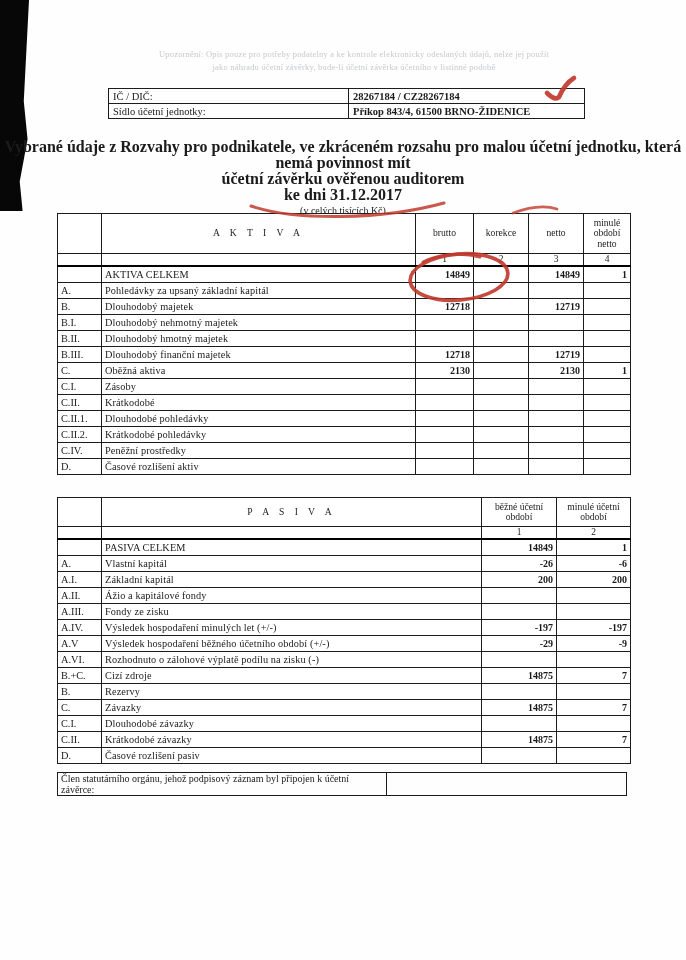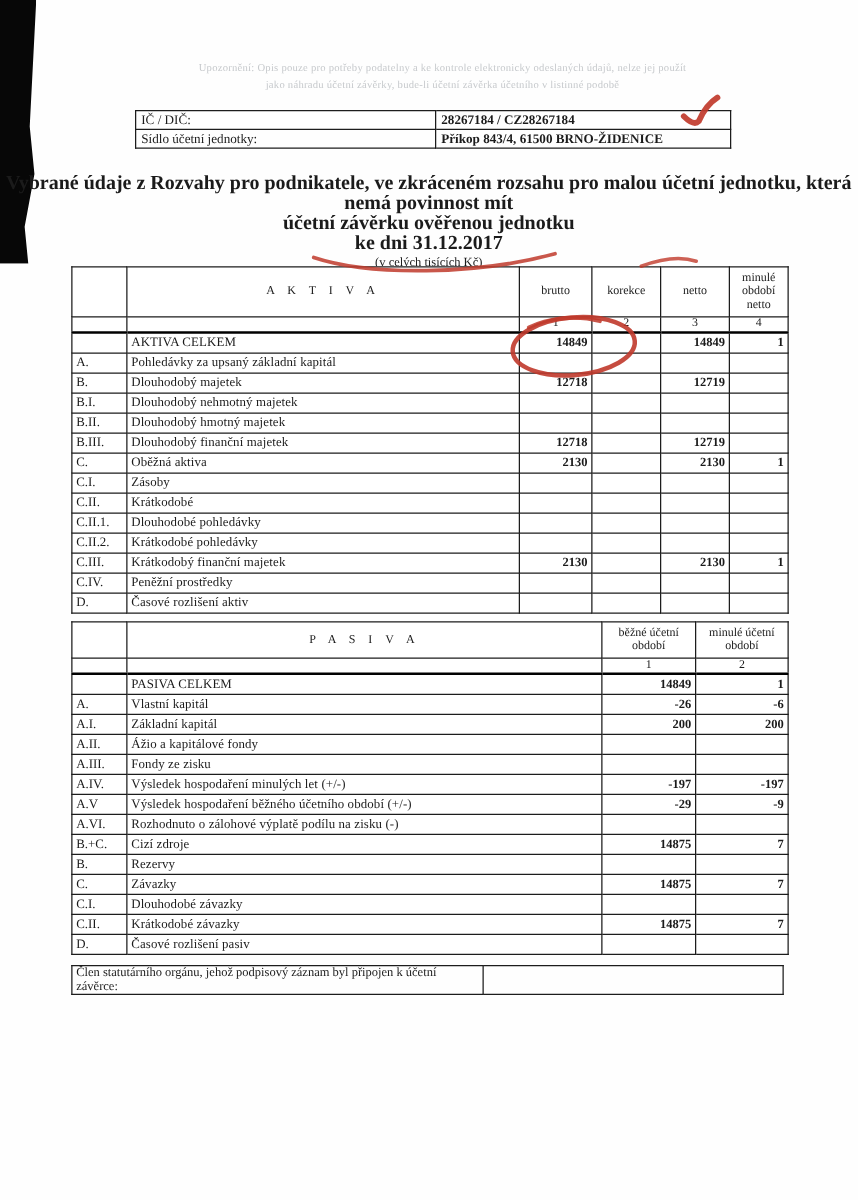--- a/index.html
+++ b/index.html
@@ -79,21 +79,21 @@
       </tr>
       <tr>
         <td class="c-mlabel">Sídlo účetní jednotky:</td>
         <td class="c-mvalue">Příkop 843/4, 61500 BRNO-ŽIDENICE</td>
       </tr>
     </tbody>
 </table>
 
 <div class="title-block">
   <div class="title-l1">Vybrané údaje z Rozvahy pro podnikatele, ve zkráceném rozsahu pro malou účetní jednotku, která nemá povinnost mít</div>
-  <div class="title-l2">účetní závěrku ověřenou jednotku</div>
+  <div class="title-l2">účetní závěrku ověřenou auditorem</div>
   <div class="title-l3">ke dni 31.12.2017</div>
   <div class="title-l4">(v celých tisících Kč)</div>
 </div>
 
 <table class="sheet aktiva">
   <colgroup>
     <col style="width:44px">
       <col style="width:314px">
       <col style="width:58px">
     <col style="width:55px">
@@ -201,28 +201,20 @@
       </tr>
       <tr>
         <td class="c-code">C.II.2.</td>
         <td class="c-name">Krátkodobé pohledávky</td>
         <td class="c-num"></td>
         <td class="c-num"></td>
         <td class="c-num"></td>
         <td class="c-num"></td>
       </tr>
       <tr>
-        <td class="c-code">C.III.</td>
-        <td class="c-name">Krátkodobý finanční majetek</td>
-        <td class="c-num">2130</td>
-        <td class="c-num"></td>
-        <td class="c-num">2130</td>
-        <td class="c-num">1</td>
-      </tr>
-      <tr>
         <td class="c-code">C.IV.</td>
         <td class="c-name">Peněžní prostředky</td>
         <td class="c-num"></td>
         <td class="c-num"></td>
         <td class="c-num"></td>
         <td class="c-num"></td>
       </tr>
       <tr>
         <td class="c-code">D.</td>
         <td class="c-name">Časové rozlišení aktiv</td>

